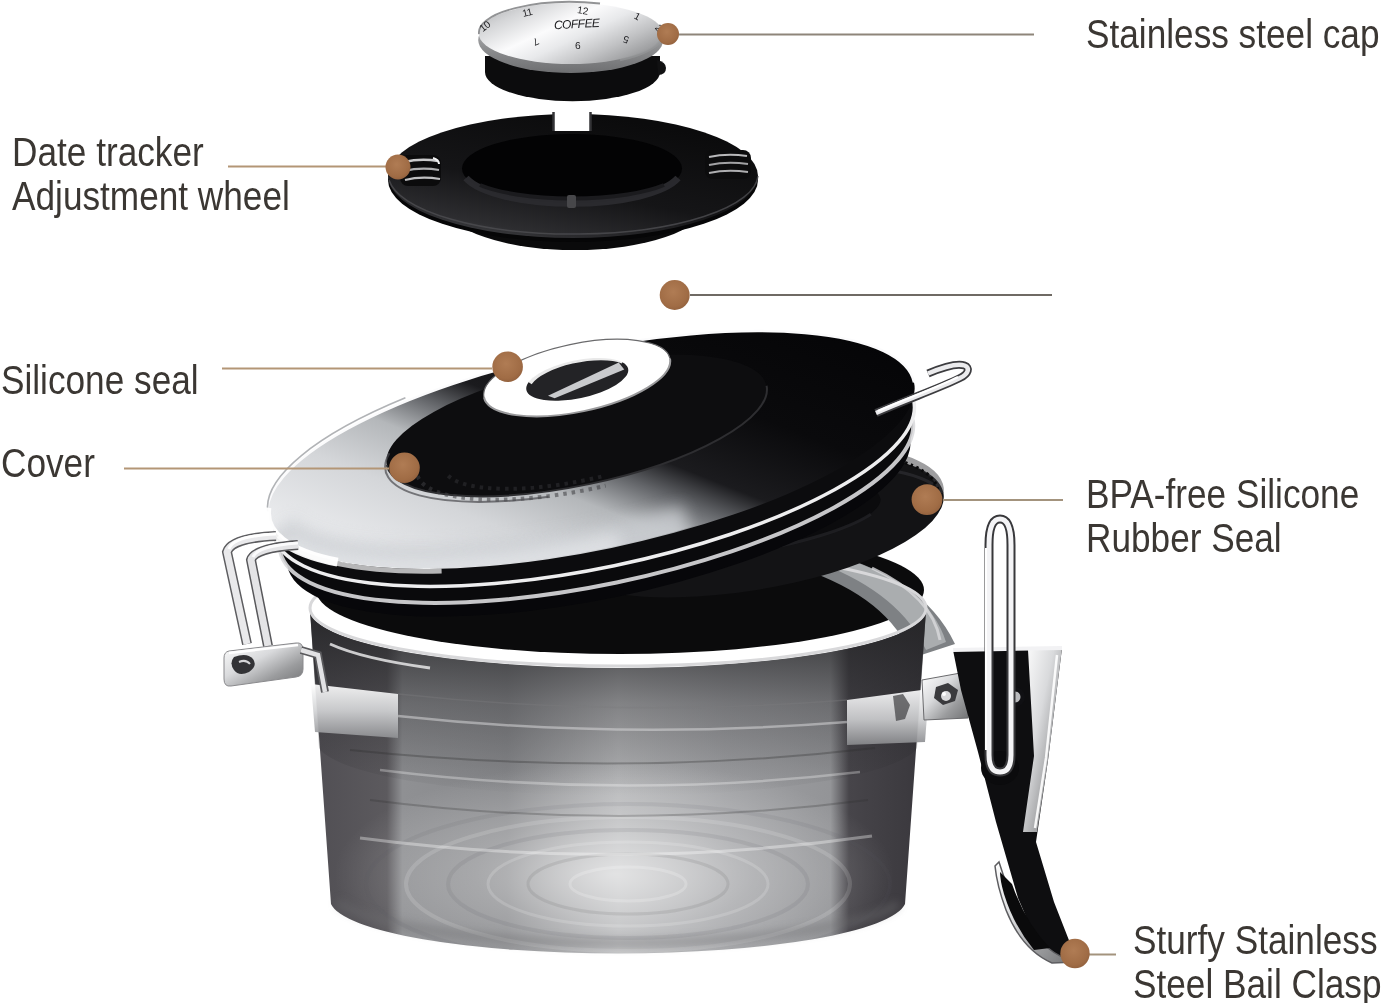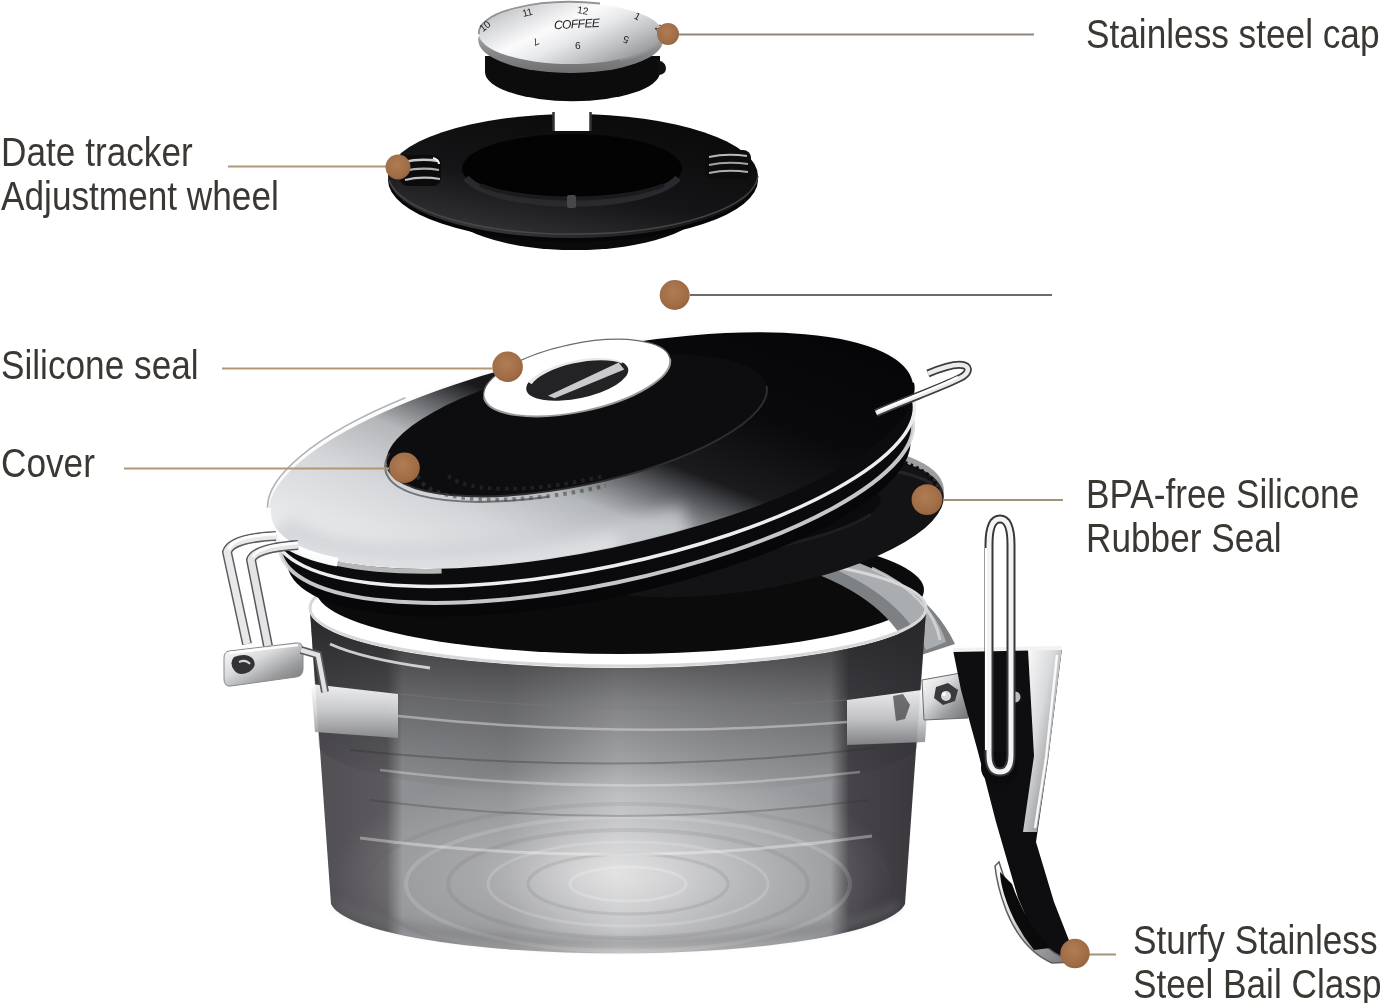--- a/index.html
+++ b/index.html
@@ -266,18 +266,18 @@
   <circle cx="398" cy="167" r="12.5" fill="url(#dotGrad)"></circle>
   <circle cx="674.7" cy="295" r="15" fill="url(#dotGrad)"></circle>
   <circle cx="507.6" cy="366.7" r="15.3" fill="url(#dotGrad)"></circle>
   <circle cx="404.5" cy="467.8" r="15.3" fill="url(#dotGrad)"></circle>
   <circle cx="927" cy="499.6" r="15.4" fill="url(#dotGrad)"></circle>
   <circle cx="1075" cy="953.5" r="14.7" fill="url(#dotGrad)"></circle>
 </g>
 </svg>
 
 <div class="lbl" style="left:1086px;top:13px"><span>Stainless steel cap</span></div>
-<div class="lbl" style="left:1px;top:131px"><span>Date tracker<br>Adjustment wheel</span></div>
-<div class="lbl" style="left:1px;top:344px"><span>Silicone seal</span></div>
+<div class="lbl" style="left:12px;top:131px"><span>Date tracker<br>Adjustment wheel</span></div>
+<div class="lbl" style="left:1px;top:359px"><span>Silicone seal</span></div>
 <div class="lbl" style="left:1px;top:442px"><span>Cover</span></div>
 <div class="lbl" style="left:1086px;top:473px"><span>BPA-free Silicone<br>Rubber Seal</span></div>
 <div class="lbl" style="left:1133px;top:919px"><span>Sturfy Stainless<br>Steel Bail Clasp</span></div>
 </div>
 
 </body></html>

